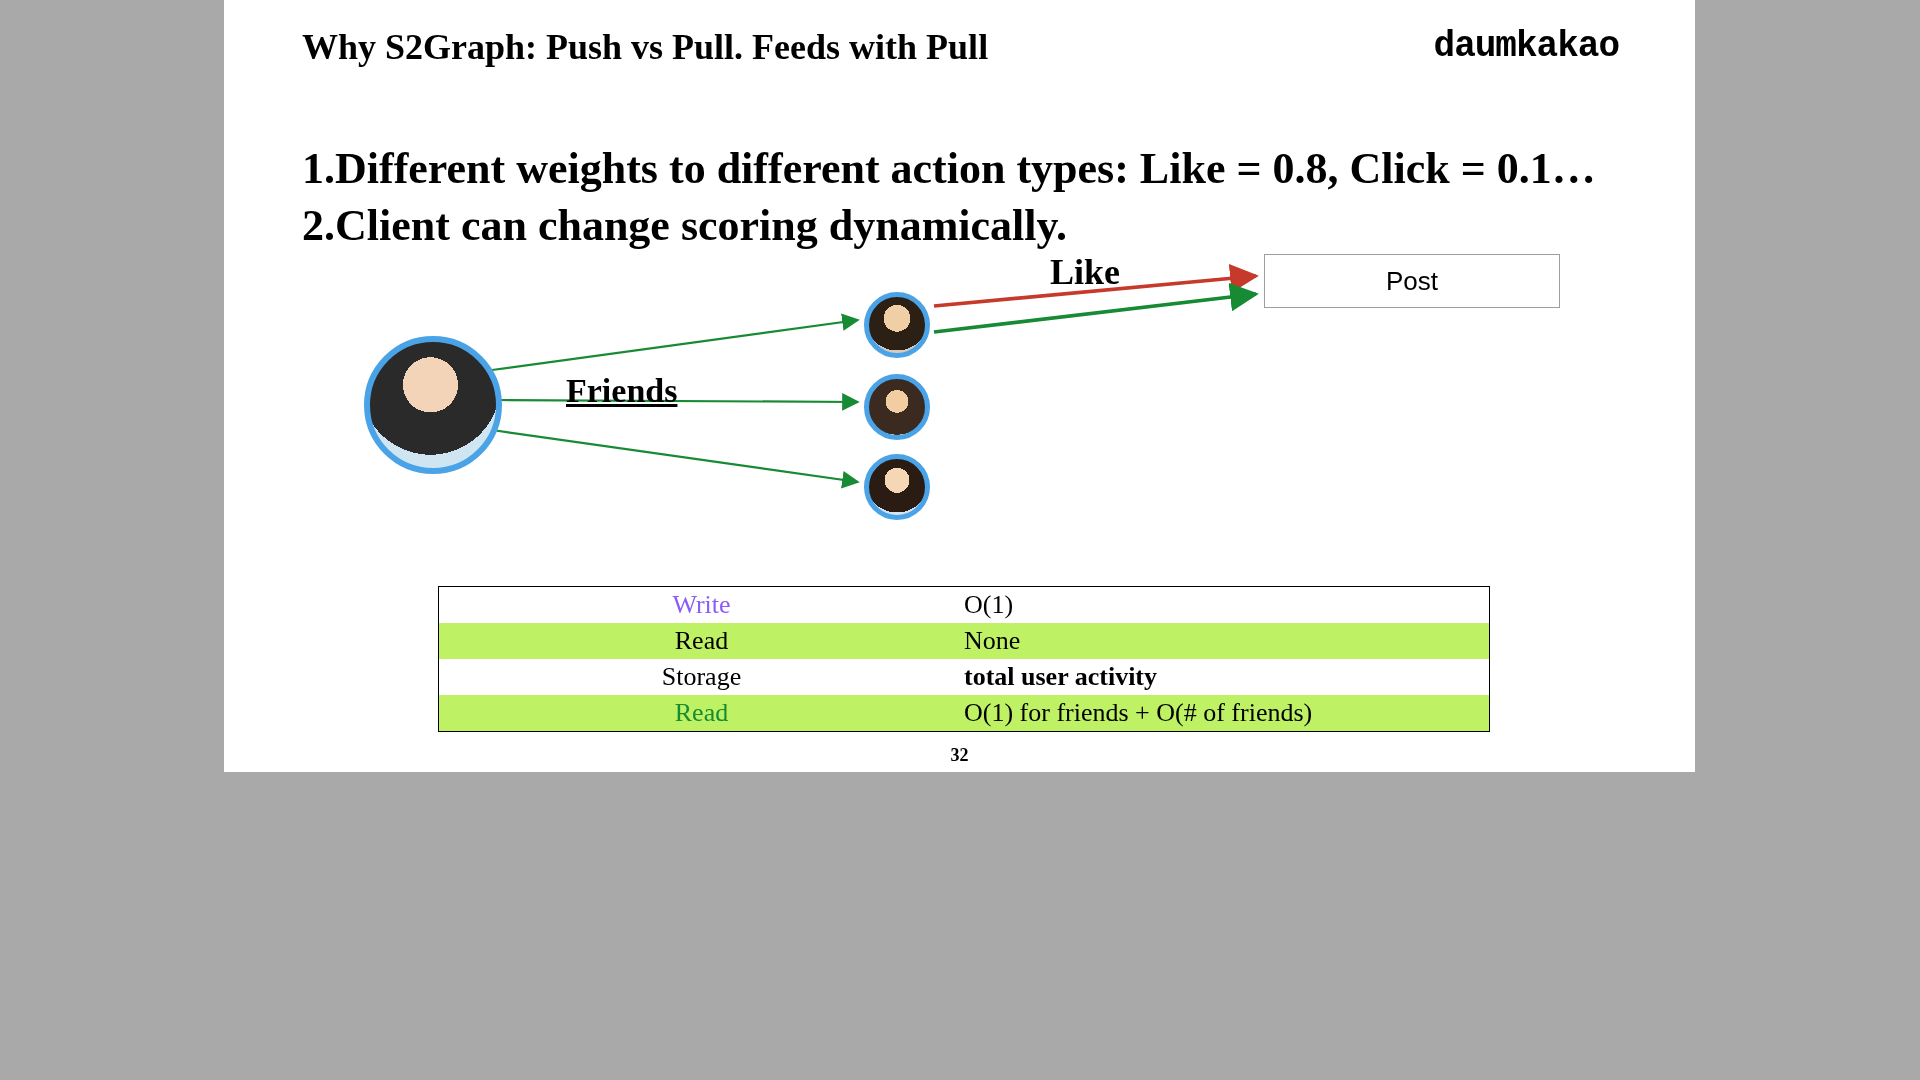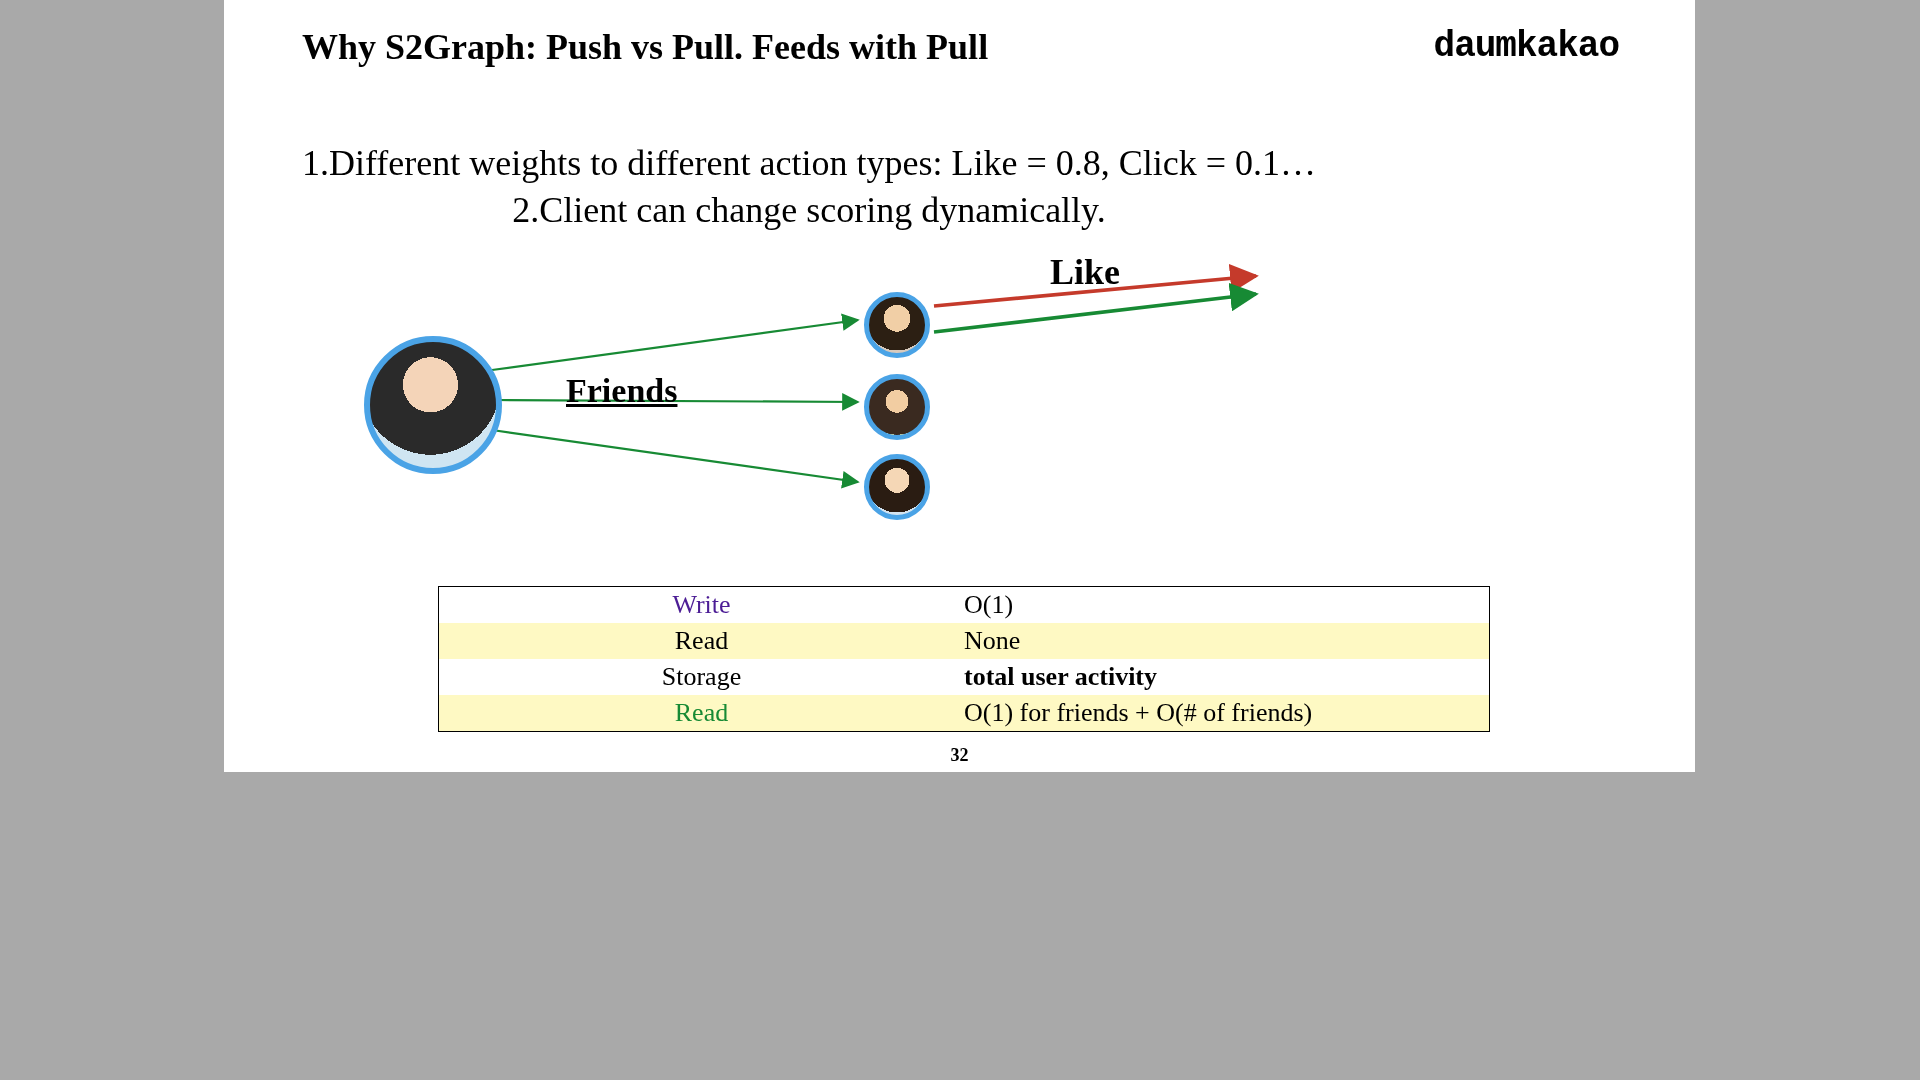--- a/index.html
+++ b/index.html
@@ -1,35 +1,35 @@
 <!DOCTYPE html>
 <html><head>
 <meta charset="utf-8">
 <style>
 html,body{margin:0;padding:0;width:1920px;height:1080px;background:#a9a9a9;font-family:"Times New Roman",Times,serif;color:#000;}
 .slide{position:absolute;left:224px;top:0;width:1471px;height:772px;background:#fff;}
 .title{position:absolute;left:78px;top:26px;font-size:36px;font-weight:bold;}
 .brand{position:absolute;right:76px;top:26px;font-size:36px;font-weight:bold;font-family:Liberation Mono, monospace;letter-spacing:-1px;}
-.bullets{position:absolute;left:78px;top:140px;font-size:36px;font-weight:normal;line-height:1.3;text-align:center;}
+.bullets{position:absolute;left:78px;top:140px;font-size:44px;font-weight:bold;line-height:1.3;}
 .diagram{position:absolute;left:60px;top:236px;width:1330px;height:300px;}
 .avatar-main{position:absolute;left:80px;top:100px;width:126px;height:126px;border-radius:50%;border:6px solid #4aa3e6;background:radial-gradient(circle at 48% 34%,#f4d4b8 0 26%,#2a2a2a 26% 66%,#cfe5f2 66% 100%);}
 .avatar-small{position:absolute;width:56px;height:56px;border-radius:50%;border:5px solid #4aa3e6;}
 .av1{left:580px;top:56px;background:radial-gradient(circle at 50% 38%,#f1cfa6 0 30%,#2c1f13 30% 72%,#d8cabd 72% 100%);}
 .av2{left:580px;top:138px;background:radial-gradient(circle at 50% 40%,#f2cda2 0 26%,#3a2a20 26% 76%,#e0d788 76% 100%);}
 .av3{left:580px;top:218px;background:radial-gradient(circle at 50% 38%,#f5d7b6 0 28%,#2a1c12 28% 72%,#d4e4f0 72% 100%);}
 .friends-label{position:absolute;left:282px;top:136px;font-size:34px;font-weight:bold;text-decoration:underline;}
 .like-label{position:absolute;left:766px;top:15px;font-size:36px;font-weight:bold;}
 .post-box{position:absolute;left:980px;top:18px;width:294px;height:52px;border:1.8px solid #9e9e9e;display:flex;align-items:center;justify-content:center;font-family:Arial,Helvetica,sans-serif;font-size:26px;}
 svg.arrows{position:absolute;inset:0;width:100%;height:100%;}
 .table{position:absolute;left:214px;top:586px;width:1050px;border:1px solid #000;border-left:1px solid #000;border-right:1px solid #000;}
 .row{display:flex;font-size:26px;}
-.row.alt{background:#fef9c3;}
+.row.alt{background:#bef264;}
 .cell-l{width:50%;text-align:center;padding:3px 0;}
 .cell-r{width:50%;text-align:left;padding:3px 0;}
-.c-write{color:#4c1d95;}
+.c-write{color:#8b5cf6;}
 .c-query{color:#178a34;}
 .page-num{position:absolute;left:50%;transform:translateX(-50%);bottom:6px;font-size:18px;font-weight:bold;}
 </style>
 </head>
 <body>
 
 <div class="slide">
 
   <div class="title">Why S2Graph: Push vs Pull. Feeds with Pull</div>
   <div class="brand">daumkakao</div>
@@ -56,20 +56,21 @@
       <line x1="650" y1="96" x2="972" y2="58" stroke="#178a34" stroke-width="3.6" marker-end="url(#ah-green)"></line>
     </svg>
 
     <div class="avatar-main"></div>
     <div class="avatar-small av1"></div>
     <div class="avatar-small av2"></div>
     <div class="avatar-small av3"></div>
 
     <div class="friends-label">Friends</div>
     <div class="like-label">Like</div>
+    <div class="post-box">Post</div>
   </div>
 
   <div class="table">
     <div class="row">
       <div class="cell-l c-write">Write</div>
       <div class="cell-r">O(1)</div>
     </div>
     <div class="row alt">
       <div class="cell-l">Read</div>
       <div class="cell-r">None</div>

